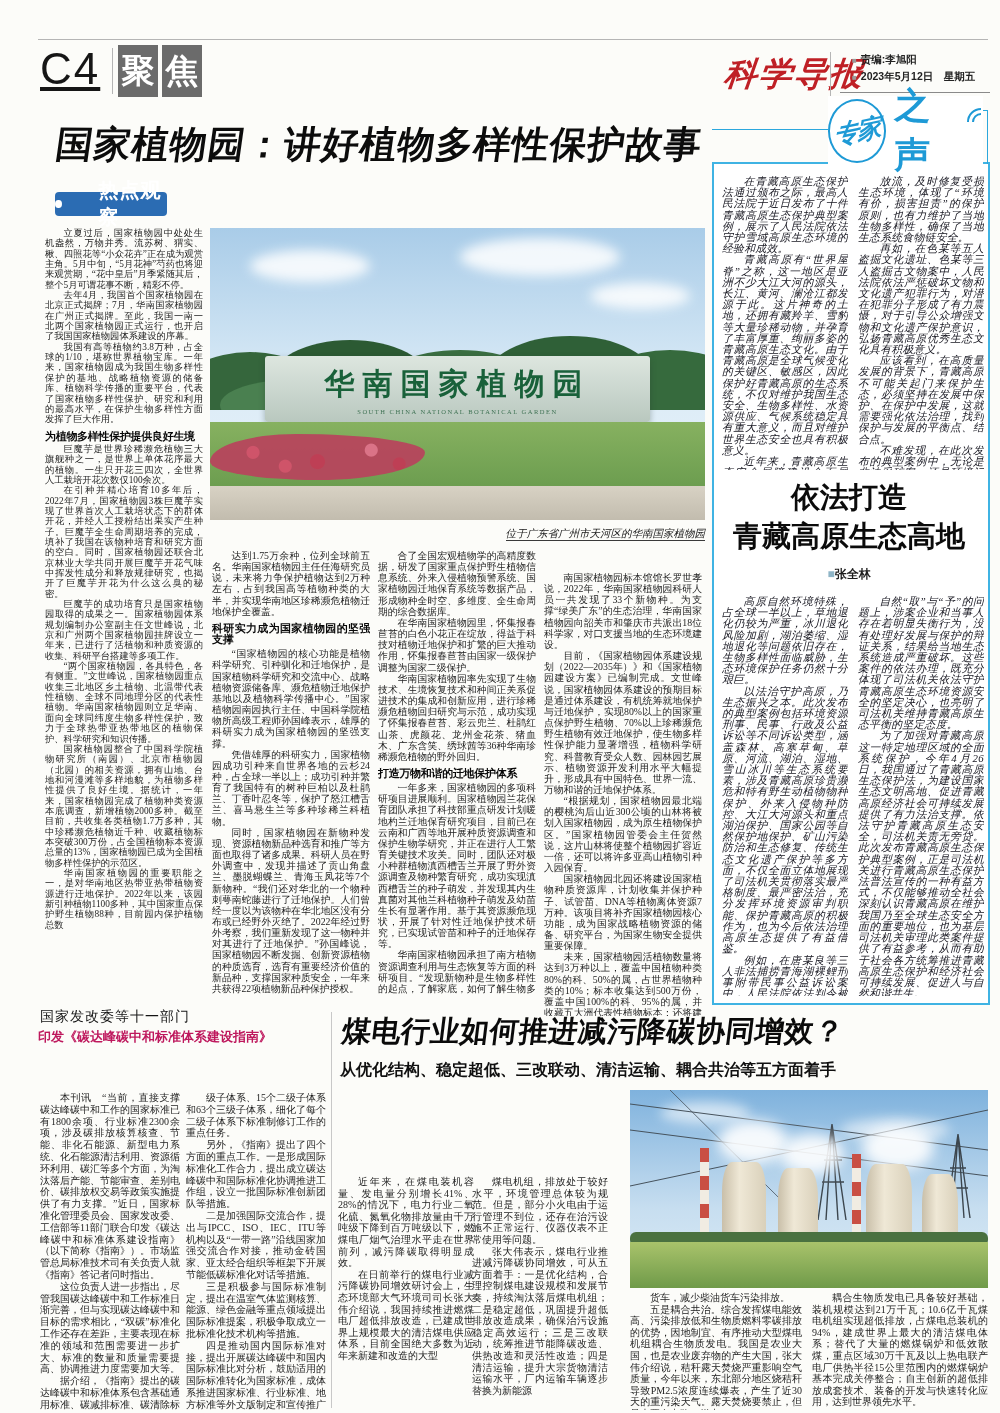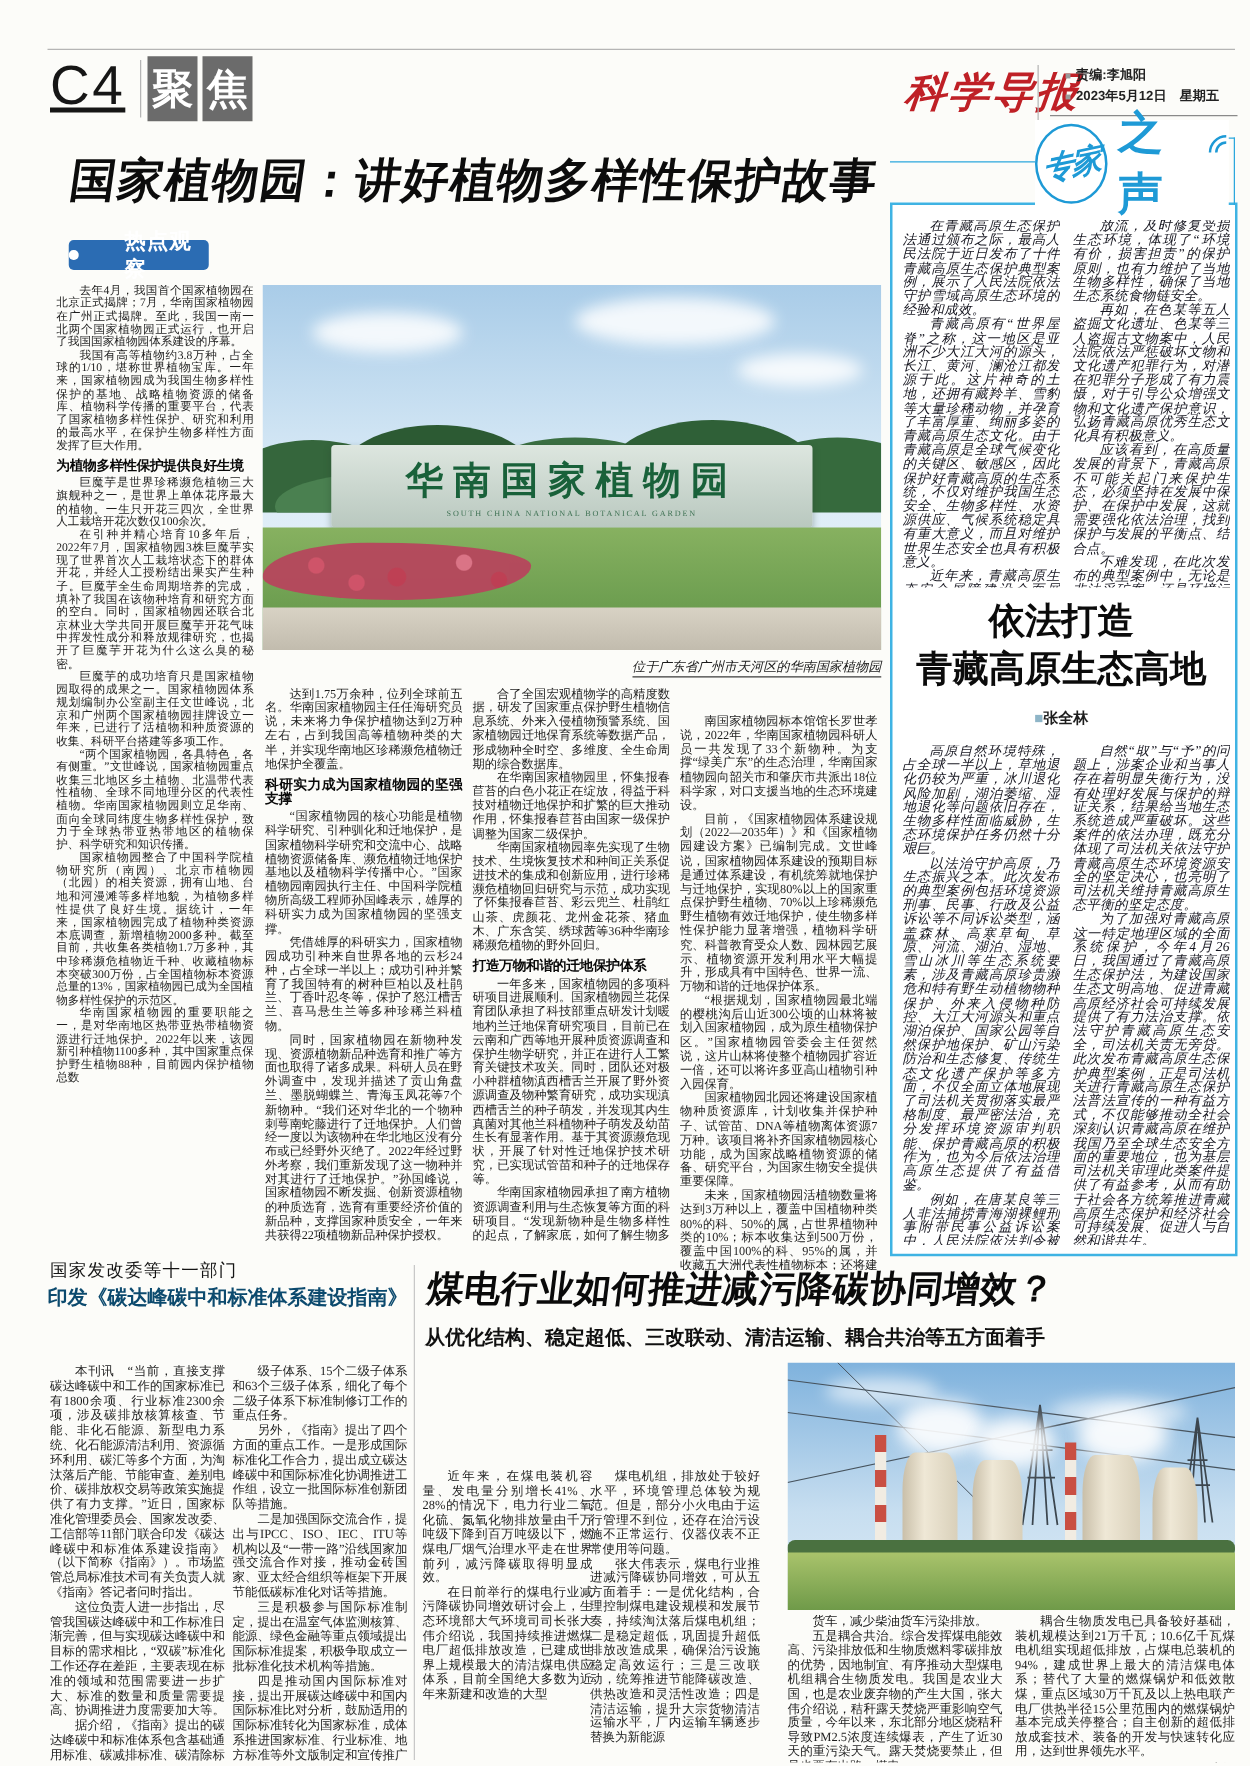--- a/index.html
+++ b/index.html
@@ -14,21 +14,21 @@
   .masthead{font-family:"Liberation Serif","DejaVu Serif",serif;font-style:italic;font-weight:bold;
             font-size:33px;color:#bf2026;letter-spacing:2px;transform:skewX(-6deg);}
   .headmeta{font-family:"Liberation Sans","DejaVu Sans",sans-serif;font-size:10.5px;color:#222;
             border-bottom:1px solid #8a8a8a;padding-bottom:5px;width:150px;}
   .headmeta .row{margin:3px 12px;white-space:nowrap;font-weight:700;}
   .sq{color:#9a9a9a;font-size:8px;margin-right:4px;}
   
   .main-headline{font-family:"Liberation Sans","DejaVu Sans",sans-serif;font-weight:900;font-size:37px;
                  color:#0c0c0c;letter-spacing:1px;transform:skewX(-8deg);white-space:nowrap;}
   .badge{background:#2b6cb3;border-radius:4px;color:#fff;display:flex;align-items:center;justify-content:center;
-         font-family:"Liberation Sans","DejaVu Sans",sans-serif;font-weight:bold;font-size:17px;letter-spacing:1px;gap:32px;}
+         font-family:"Liberation Sans","DejaVu Sans",sans-serif;font-weight:bold;font-size:20px;letter-spacing:1px;gap:32px;}
   .badge .dot{width:8px;height:8px;background:#fff;border-radius:50%;margin-right:5px;}
   .col{overflow:hidden;}
   .col p{margin:0;text-indent:2em;text-align:justify;}
   .col p.sub{font-family:"Liberation Sans","DejaVu Sans",sans-serif;font-weight:bold;text-indent:0;
              font-size:11px;margin:6px 0 3px 0;letter-spacing:-0.3px;color:#090909;}
   .col p.author{text-align:right;font-weight:bold;font-family:"Liberation Sans","DejaVu Sans",sans-serif;text-indent:0;margin-top:2px;}
   .mcol1{font-size:9.3px;line-height:10.35px;}
   .mcol{font-size:9.8px;line-height:11.15px;}
   .caption{font-style:italic;font-size:10.5px;text-align:right;color:#1a1a1a;}
   .caption span{border-bottom:1px solid #3a3a3a;padding-bottom:1px;}
@@ -63,21 +63,21 @@
                  line-height:39px;text-align:center;color:#0b0b0b;}
   .side-byline{text-align:center;font-family:"Liberation Sans","DejaVu Sans",sans-serif;font-weight:bold;font-size:12px;}
   .side-byline .mark{color:#8fb5c7;}
   .logo-circle{width:60px;height:60px;border:2px solid #1e9ad6;border-radius:50%;background:#fff;
                display:flex;align-items:center;justify-content:center;}
   .logo-script{font-style:italic;font-weight:bold;font-size:25px;color:#1e9ad6;transform:rotate(-12deg) skewX(-8deg);letter-spacing:-2px;}
   .logo-bold{font-family:"Liberation Sans","DejaVu Sans",sans-serif;font-weight:900;font-size:36px;color:#1e9ad6;letter-spacing:2px;}
   .blueline{background:#2ba7dd;}
   
   .kicker{font-family:"Liberation Sans","DejaVu Sans",sans-serif;font-size:14px;color:#141414;letter-spacing:1px;}
-  .bl-headline{font-family:"Liberation Sans","DejaVu Sans",sans-serif;font-weight:900;font-size:16px;color:#0c4a6e;}
+  .bl-headline{font-family:"Liberation Sans","DejaVu Sans",sans-serif;font-weight:900;font-size:13px;color:#be185d;}
   .blcol{font-size:10px;line-height:11.8px;}
   .coal-headline{font-family:"Liberation Sans","DejaVu Sans",sans-serif;font-weight:900;font-size:29px;
                  color:#0a0a0a;transform:skewX(-7deg);white-space:nowrap;letter-spacing:.5px;}
   .coal-sub{font-family:"Liberation Sans","DejaVu Sans",sans-serif;font-weight:bold;font-size:16px;color:#101010;}
   .coalcol{font-size:10px;line-height:11.6px;}
   .vdiv{background:#c8c8c8;width:1px;}
 </style>
 </head>
 <body>
 
@@ -117,20 +117,21 @@
     <div class="signcn">华南国家植物园</div>
     <div class="signen">SOUTH CHINA NATIONAL BOTANICAL GARDEN</div>
   </div>
   <div class="lawn" style="top:194px;height:98px;"></div>
   <div class="flowerbed" style="left:0;top:206px;width:215px;height:46px;"></div>
   <div class="pave" style="height:34px;"></div>
 </div>
 <div class="abs caption" style="left:210px;top:527px;width:495px;"><span>位于广东省广州市天河区的华南国家植物园</span></div>
 
 <div class="abs col mcol1" style="left:45px;top:228px;width:158px;height:766px;">
+    <p>立夏过后，国家植物园中处处生机盎然，万物并秀。流苏树、猬实、楸、四照花等“小众花卉”正在成为观赏主角。5月中旬，“5月花神”芍药也将迎来观赏期，“花中皇后”月季紧随其后，整个5月可谓花事不断，精彩不停。</p>
     <p>去年4月，我国首个国家植物园在北京正式揭牌；7月，华南国家植物园在广州正式揭牌。至此，我国一南一北两个国家植物园正式运行，也开启了我国国家植物园体系建设的序幕。</p>
     <p>我国有高等植物约3.8万种，占全球的1/10，堪称世界植物宝库。一年来，国家植物园成为我国生物多样性保护的基地、战略植物资源的储备库、植物科学传播的重要平台，代表了国家植物多样性保护、研究和利用的最高水平，在保护生物多样性方面发挥了巨大作用。</p>
     <p class="sub">为植物多样性保护提供良好生境</p>
     <p>巨魔芋是世界珍稀濒危植物三大旗舰种之一，是世界上单体花序最大的植物。一生只开花三四次，全世界人工栽培开花次数仅100余次。</p>
     <p>在引种并精心培育10多年后，2022年7月，国家植物园3株巨魔芋实现了世界首次人工栽培状态下的群体开花，并经人工授粉结出果实产生种子。巨魔芋全生命周期培养的完成，填补了我国在该物种培育和研究方面的空白。同时，国家植物园还联合北京林业大学共同开展巨魔芋开花气味中挥发性成分和释放规律研究，也揭开了巨魔芋开花为什么这么臭的秘密。</p>
     <p>巨魔芋的成功培育只是国家植物园取得的成果之一。国家植物园体系规划编制办公室副主任文世峰说，北京和广州两个国家植物园挂牌设立一年来，已进行了活植物和种质资源的收集、科研平台搭建等多项工作。</p>
     <p>“两个国家植物园，各具特色，各有侧重。”文世峰说，国家植物园重点收集三北地区乡土植物、北温带代表性植物、全球不同地理分区的代表性植物。华南国家植物园则立足华南、面向全球同纬度生物多样性保护，致力于全球热带亚热带地区的植物保护、科学研究和知识传播。</p>
     <p>国家植物园整合了中国科学院植物研究所（南园）、北京市植物园（北园）的相关资源，拥有山地、台地和河漫滩等多样地貌，为植物多样性提供了良好生境。据统计，一年来，国家植物园完成了植物种类资源本底调查，新增植物2000多种。截至目前，共收集各类植物1.7万多种，其中珍稀濒危植物近千种、收藏植物标本突破300万份，占全国植物标本资源总量的13%，国家植物园已成为全国植物多样性保护的示范区。</p>
     <p>华南国家植物园的重要职能之一，是对华南地区热带亚热带植物资源进行迁地保护。2022年以来，该园新引种植物1100多种，其中国家重点保护野生植物88种，目前园内保护植物总数</p>
   </div>

